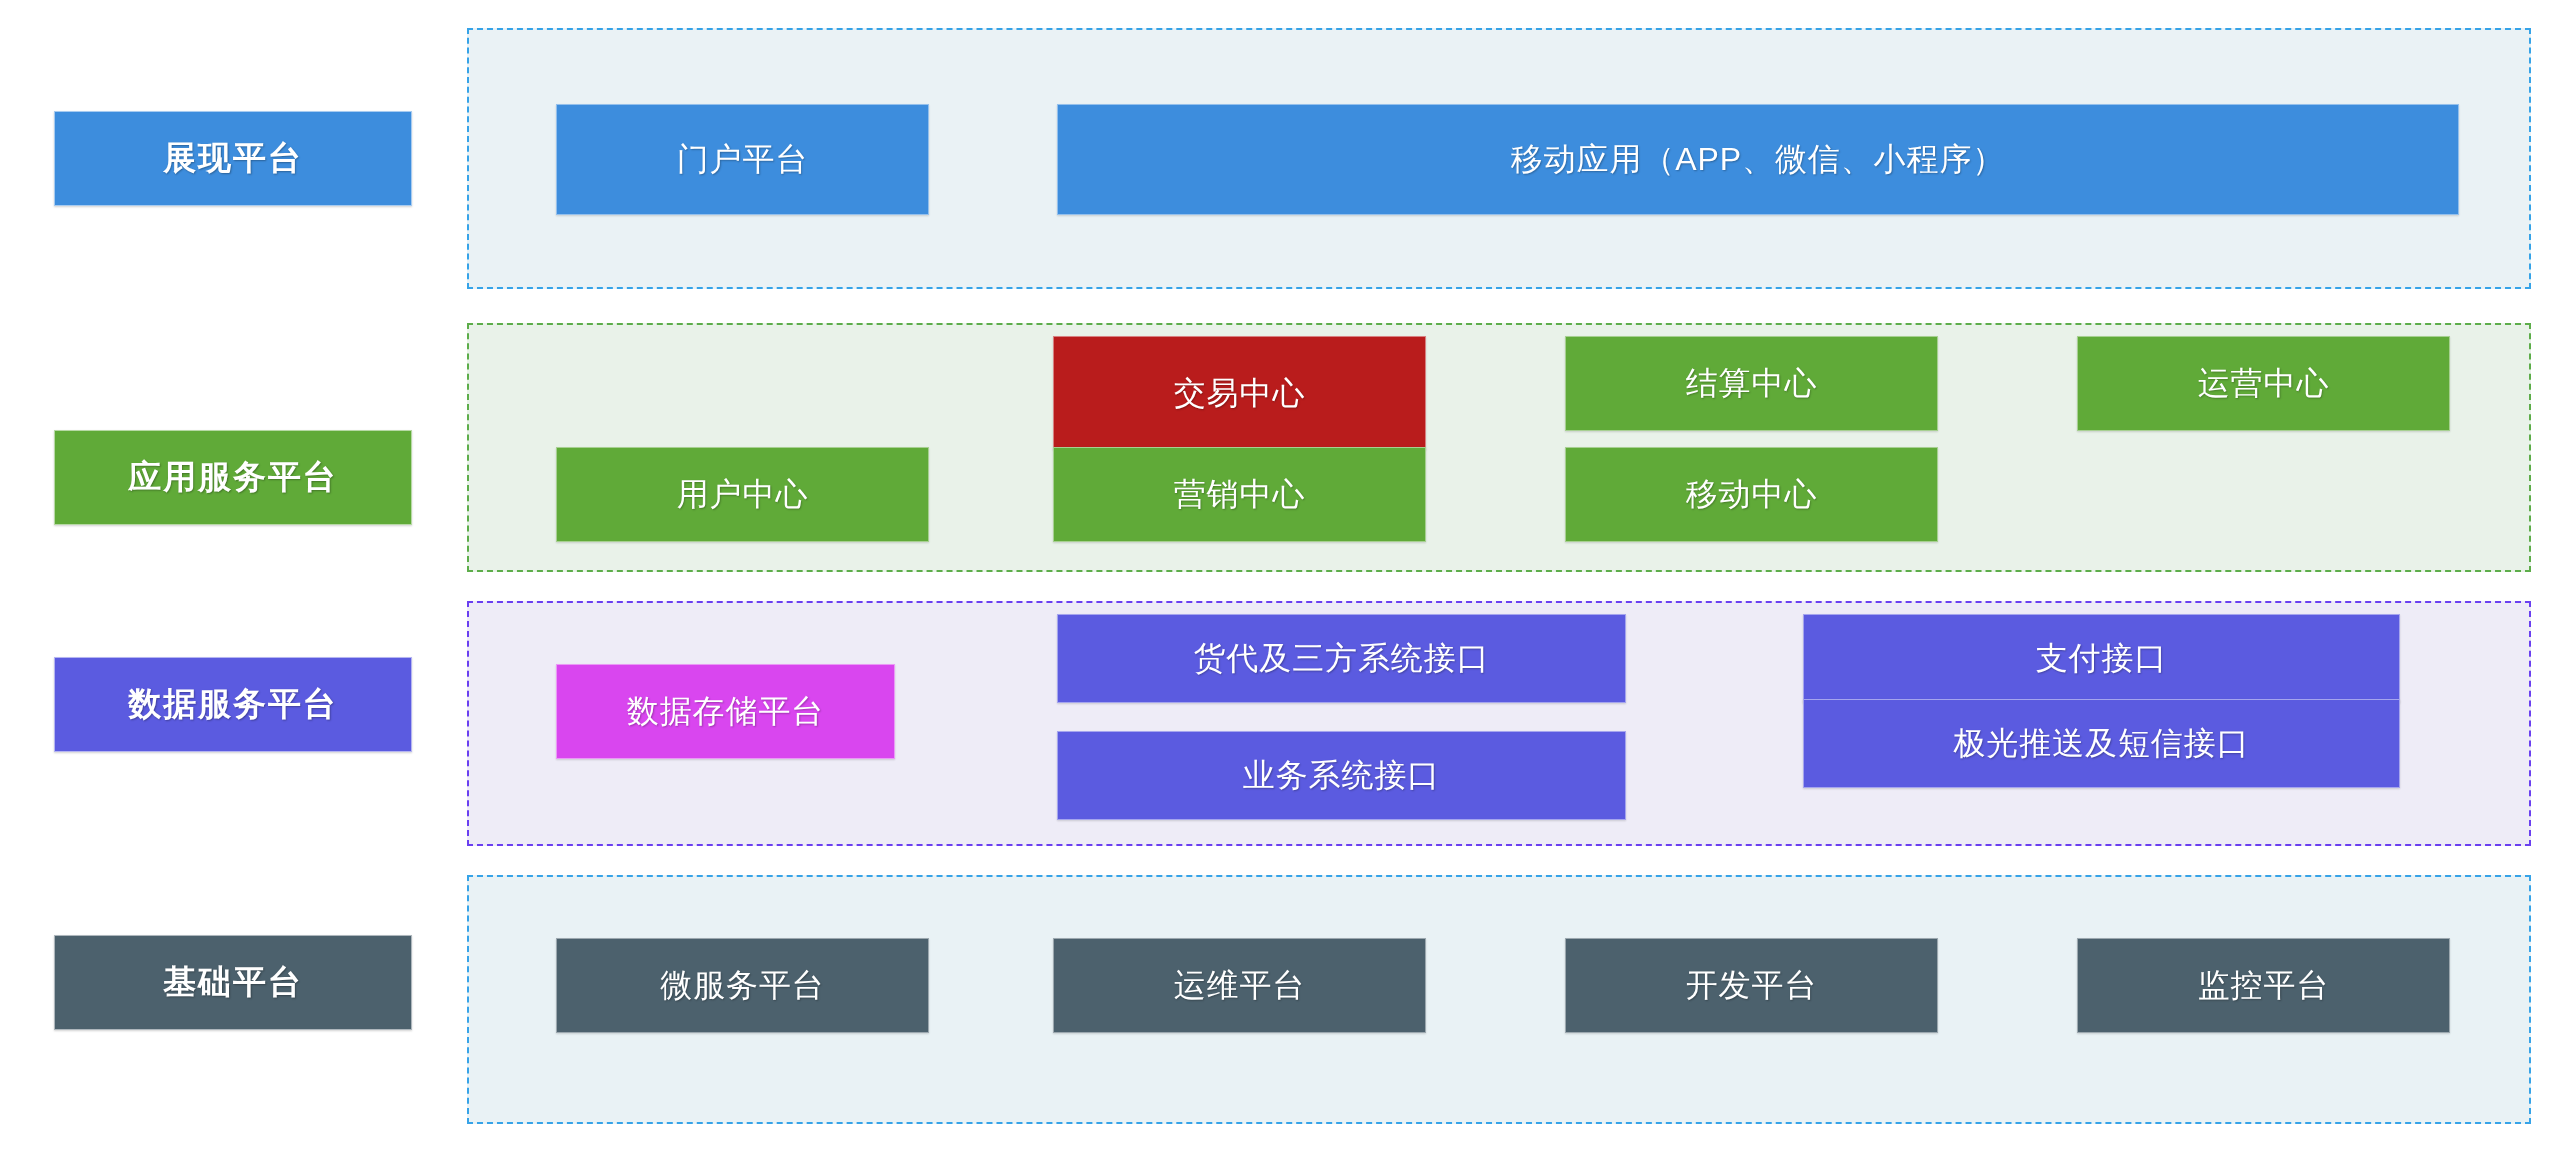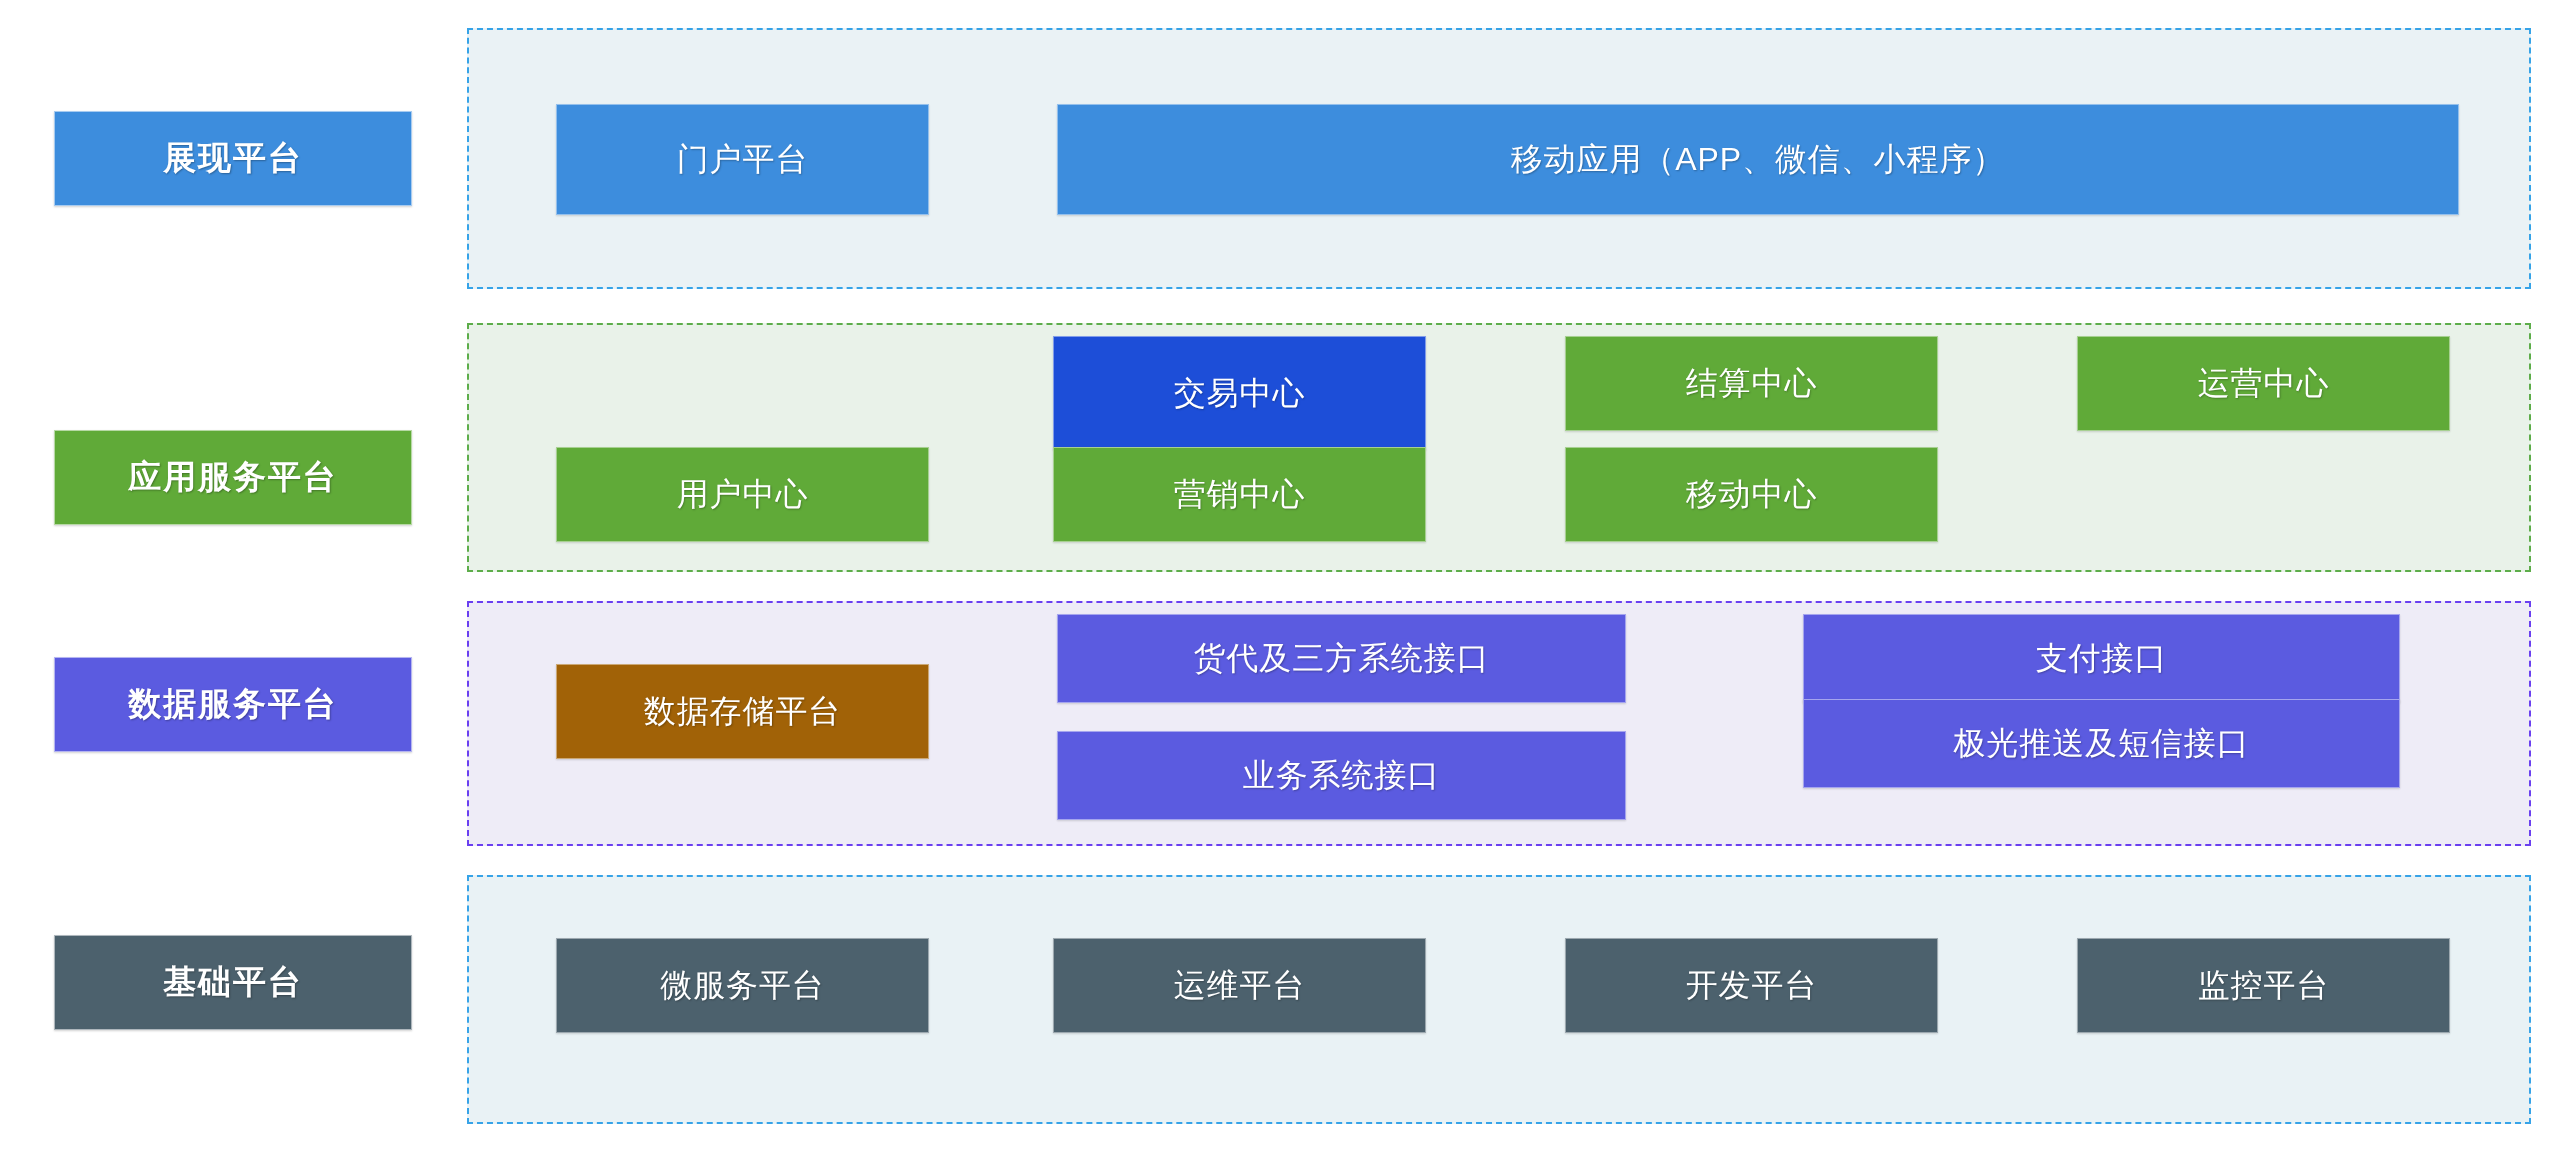--- a/index.html
+++ b/index.html
@@ -75,34 +75,34 @@
 
   <div class="node" style="left:556px; top:104px; width:373px; height:111px; background:#3d8ddd;">门户平台</div>
 
   <div class="node" style="left:1057px; top:104px; width:1402px; height:111px; background:#3d8ddd;">移动应用（APP、微信、小程序）</div>
 
   <div class="band" style="left:467px; top:323px; width:2064px; height:249px;
               background:#e9f2e9; border-color:#5dad4a;"></div>
 
   <div class="layer-label" style="left:54px; top:384px; width:358px; height:95px; background:#60aa38;margin-top:46px;">应用服务平台</div>
 
-  <div class="node" style="left:1053px; top:336px; width:373px; height:114px; background:#1d4ed8;">交易中心</div>
+  <div class="node" style="left:1053px; top:336px; width:373px; height:114px; background:#b91c1c;">交易中心</div>
   <div class="node" style="left:1565px; top:336px; width:373px; height:95px; background:#60aa38;">结算中心</div>
   <div class="node" style="left:2077px; top:336px; width:373px; height:95px; background:#60aa38;">运营中心</div>
 
   <div class="node" style="left:556px; top:447px; width:373px; height:95px; background:#60aa38;">用户中心</div>
   <div class="node" style="left:1053px; top:447px; width:373px; height:95px; background:#60aa38;">营销中心</div>
   <div class="node" style="left:1565px; top:447px; width:373px; height:95px; background:#60aa38;">移动中心</div>
 
   <div class="band" style="left:467px; top:601px; width:2064px; height:245px;
               background:#eeecf7; border-color:#6a3ff0;"></div>
 
   <div class="layer-label" style="left:54px; top:657px; width:358px; height:95px; background:#5b5be0;">数据服务平台</div>
 
-  <div class="node" style="left:556px; top:664px; width:373px; height:95px; background:#a16207;">数据存储平台</div>
+  <div class="node" style="left:556px; top:664px; width:339px; height:95px; background:#d946ef;">数据存储平台</div>
 
   <div class="node" style="left:1057px; top:614px; width:569px; height:89px; background:#5b5be0;">货代及三方系统接口</div>
   <div class="node" style="left:1057px; top:731px; width:569px; height:89px; background:#5b5be0;">业务系统接口</div>
 
   <div class="node" style="left:1803px; top:614px; width:597px; height:89px; background:#5b5be0;">支付接口</div>
   <div class="node" style="left:1803px; top:699px; width:597px; height:89px; background:#5b5be0;">极光推送及短信接口</div>
 
   <div class="band" style="left:467px; top:875px; width:2064px; height:249px;
               background:#e9f2f5; border-color:#36a3e8;"></div>
 

